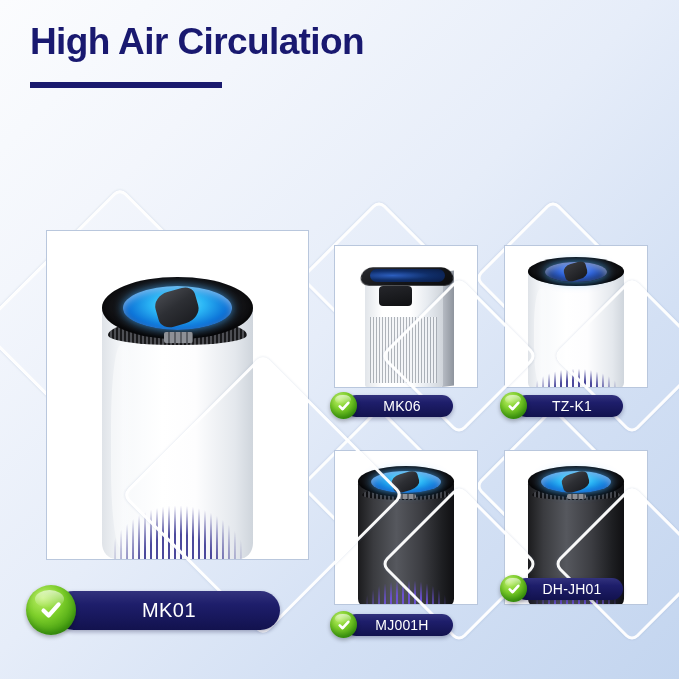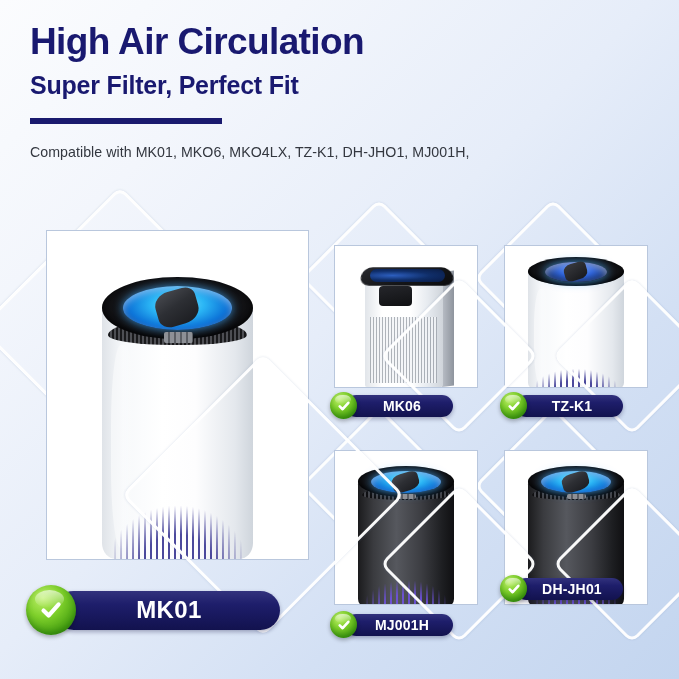--- a/index.html
+++ b/index.html
@@ -143,63 +143,61 @@
     position:absolute; left:14%; right:22%; top:47%; bottom:3%;
     background:repeating-linear-gradient(90deg,#9aa0a8 0px,#9aa0a8 1px,#f2f4f7 1px,#f2f4f7 3px);
     opacity:.8;
   }
 
   
   .badge { position:absolute; display:flex; align-items:center; }
   .badge .pill {
     background:linear-gradient(180deg,#32327d 0%,#1e1e6b 34%,#12124e 100%);
     color:#ffffff; border-radius:999px; display:flex; align-items:center;
-    justify-content:center; font-weight:bold; white-space:nowrap;
+    justify-content:center; font-weight:normal; white-space:nowrap;
     box-shadow:0 2px 4px rgba(20,20,70,.33);
   }
   .check {
     position:relative; border-radius:50%; flex:none; z-index:2;
     background:radial-gradient(circle at 34% 26%, #bdf06a 0%, #7fd02b 38%, #49a312 72%, #2f7d0a 100%);
     box-shadow:0 2px 4px rgba(0,0,0,.3), inset 0 -3px 6px rgba(0,70,0,.3);
     display:flex; align-items:center; justify-content:center;
   }
   .check::before {
     content:""; position:absolute; left:18%; top:10%; width:58%; height:36%;
     border-radius:50%; background:linear-gradient(180deg,rgba(255,255,255,.62),rgba(255,255,255,0));
   }
   .check svg { position:relative; z-index:3; }
 
   
   .badge-mk01 { left:26px; top:585px; }
   .badge-mk01 .check { width:50px; height:50px; margin-right:-22px; }
-  .badge-mk01 .pill { height:39px; padding:0 38px 0 42px; font-size:24px; min-width:226px; letter-spacing:.4px; }
+  .badge-mk01 .pill { height:39px; padding:0 38px 0 42px; font-size:20px; min-width:226px; letter-spacing:.4px; }
 
   
   .badge-sm .check { width:27px; height:27px; margin-right:-12px; }
   .badge-sm .pill { height:22px; padding:0 16px 0 22px; font-size:14px; min-width:108px; letter-spacing:.2px; }
   .badge-mk06 { left:330px; top:392px; }
   .badge-tzk1 { left:500px; top:392px; }
   .badge-mj   { left:330px; top:611px; }
   .badge-dh   { left:500px; top:575px; }
 </style>
 </head>
 <body>
 
 <div class="diamond d1"></div>
 <div class="diamond d3"></div>
 <div class="diamond d5"></div>
 <div class="diamond d7"></div>
 <div class="diamond d9"></div>
 
 <div class="header">
   <div class="title-main">High Air Circulation</div>
-  <div class="title-sub">Super Filter, Perfect Fit</div>
   <div class="rule"></div>
   <div class="compat">
-    <div>Compatible with MK01, MKO6, MKO4LX, TZ-K1, DH-JHO1, MJ001H,</div>
   </div>
 </div>
 
 <div class="card card-main">
   <div class="stage">
     <div class="cyl white" style="left:21%; top:14%; width:58%; height:86%;">
       <div class="body"></div>
       <div class="slats"></div>
       <div class="rim"></div>
       <div class="glow"></div>

